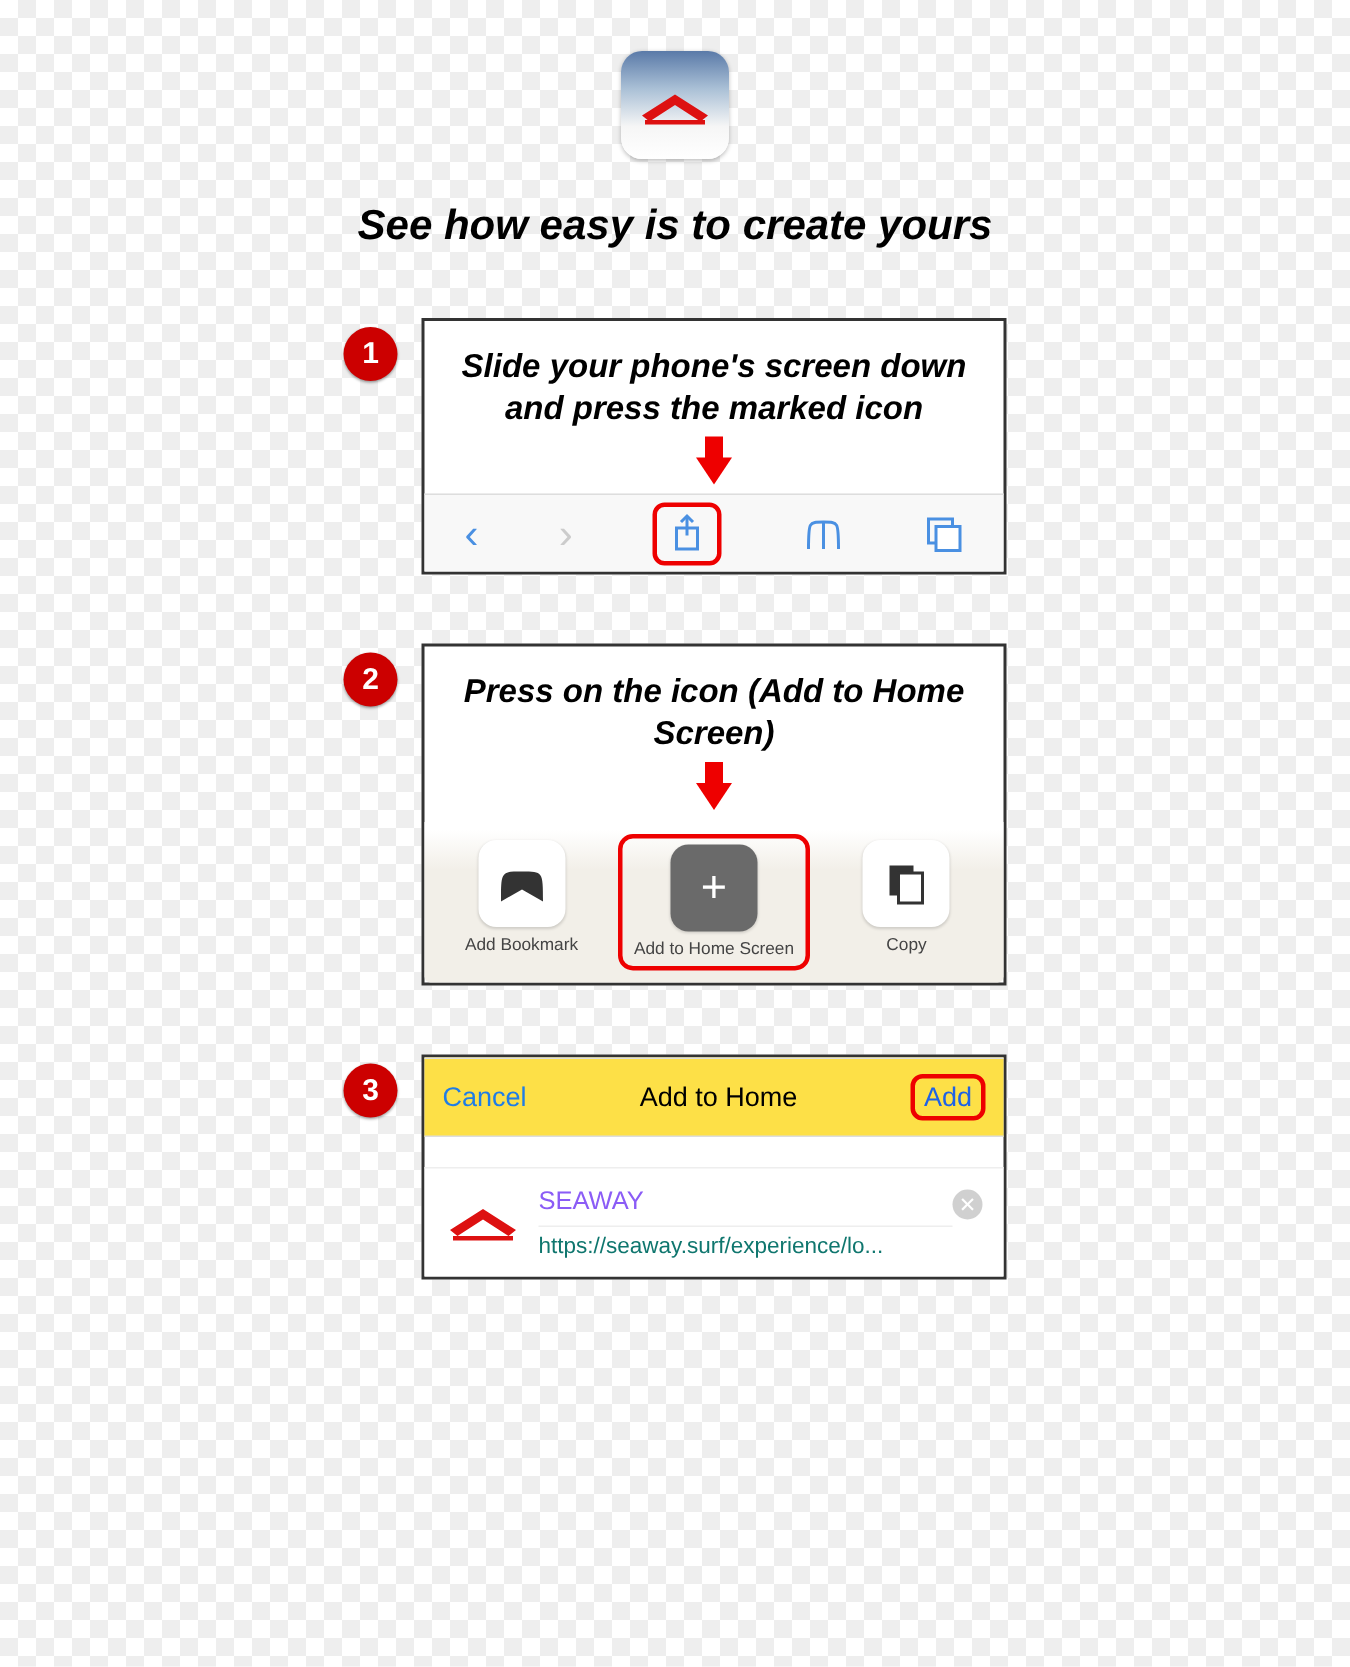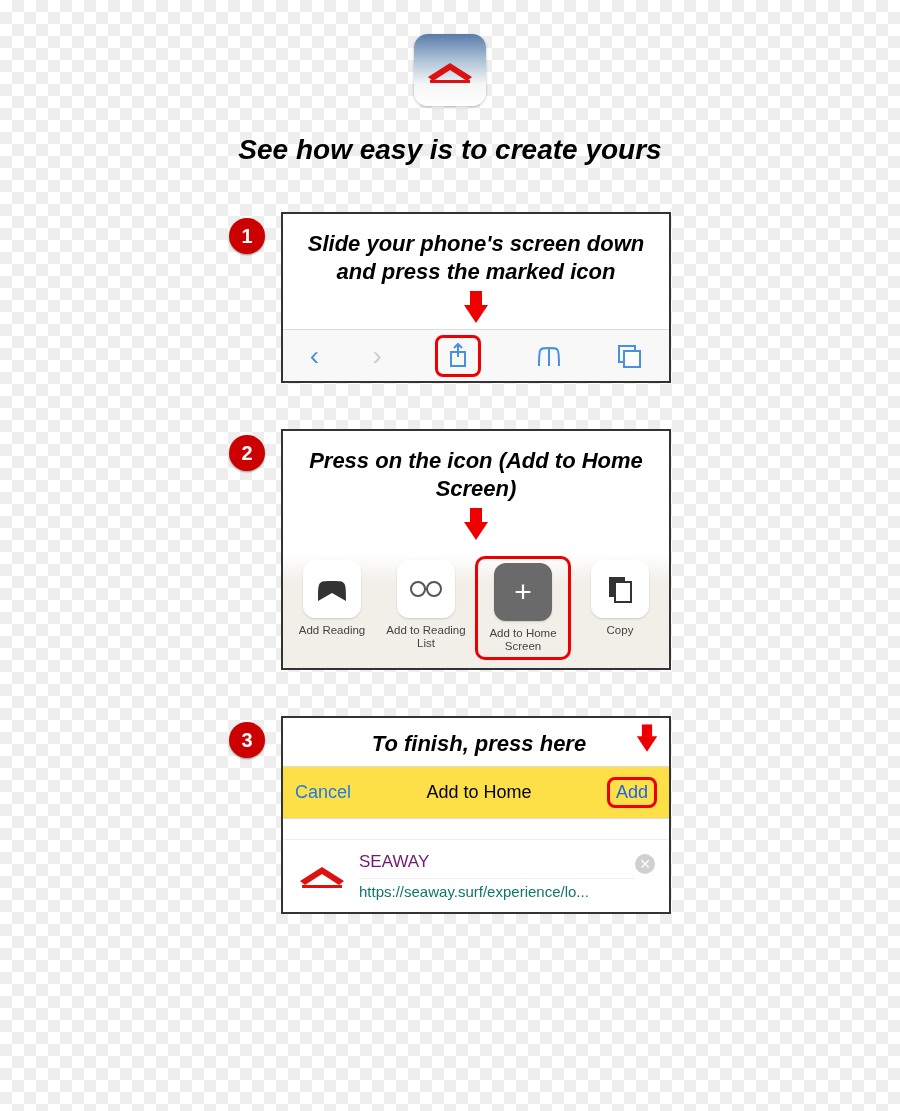--- a/index.html
+++ b/index.html
@@ -99,21 +99,21 @@
   .nav-bar .cancel { color: #1f7de6; font-size: 18px; }
   .nav-bar .title { font-weight: 400; font-size: 18px; }
   .add-box { border: 3px solid #e00; border-radius: 8px; padding: 2px 6px; }
   .nav-bar .add { color: #1f62e6; font-size: 18px; font-weight: 400; }
   .detail-row {
     width: 100%; background: #fff; display: flex; align-items: center;
     padding: 12px 14px; border-top: 1px solid #eee; margin-top: 20px;
   }
   .detail-icon { width: 50px; height: 32px; margin-right: 12px; }
   .detail-text { flex: 1; }
-  .detail-text .name { font-size: 17px; color: #701a75; margin-bottom: 4px; border-bottom: 1px solid #eee; padding-bottom: 6px;}
+  .detail-text .name { font-size: 17px; color: #8b5cf6; margin-bottom: 4px; border-bottom: 1px solid #eee; padding-bottom: 6px;}
   .detail-text .url { font-size: 15px; color: #0f766e; }
   .clear-btn {
     width: 20px; height: 20px; border-radius: 50%; background: #d0d0d0;
     color: #fff; font-size: 14px; display: flex; align-items: center; justify-content: center;
     align-self: flex-start; margin-top: 2px;
   }
 </style>
 </head>
 <body>
 
@@ -160,31 +160,21 @@
     <div class="card">
       <div class="instruction">Press on the icon (Add to Home Screen)</div>
       <div class="arrow-down"></div>
       <div class="share-row">
         <div class="share-item">
           <div class="share-tile">
             <svg width="34" height="28" viewBox="0 0 34 28">
               <path d="M3 26 C3 6 3 6 17 6 C31 6 31 6 31 26 L17 18 Z" fill="#333"></path>
             </svg>
           </div>
-          <div class="share-label">Add Reading</div>
-        </div>
-        <div class="share-item">
-          <div class="share-tile">
-            <svg width="40" height="20" viewBox="0 0 40 20">
-              <circle cx="12" cy="10" r="7" fill="none" stroke="#555" stroke-width="2"></circle>
-              <circle cx="28" cy="10" r="7" fill="none" stroke="#555" stroke-width="2"></circle>
-              <line x1="19" y1="10" x2="21" y2="10" stroke="#555" stroke-width="2"></line>
-            </svg>
-          </div>
-          <div class="share-label">Add to Reading List</div>
+          <div class="share-label">Add Bookmark</div>
         </div>
         <div class="share-item highlight">
           <div class="share-tile plus-tile">
               <span>+</span>
             </div>
           <div class="share-label">Add to Home Screen</div>
         </div>
         <div class="share-item">
           <div class="share-tile">
             <svg width="28" height="30" viewBox="0 0 28 30">
@@ -194,25 +184,20 @@
           </div>
           <div class="share-label">Copy</div>
         </div>
       </div>
     </div>
   </div>
 
   <div class="step-row">
     <div class="badge">3</div>
     <div class="card">
-      <div class="step3-header">
-        <div style="width:30px"></div>
-        <div class="instruction" style="padding:0">To finish, press here</div>
-        <div class="arrow-down"></div>
-      </div>
       <div class="nav-bar">
         <span class="cancel">Cancel</span>
         <span class="title">Add to Home</span>
         <span class="add-box">
           <span class="add">Add</span>
         </span>
       </div>
       <div class="detail-row">
         <svg class="detail-icon" viewBox="0 0 50 30">
           <path d="M3 20 L25 6 L47 20 L42 24 L25 13 L8 24 Z" fill="#d11"></path>

